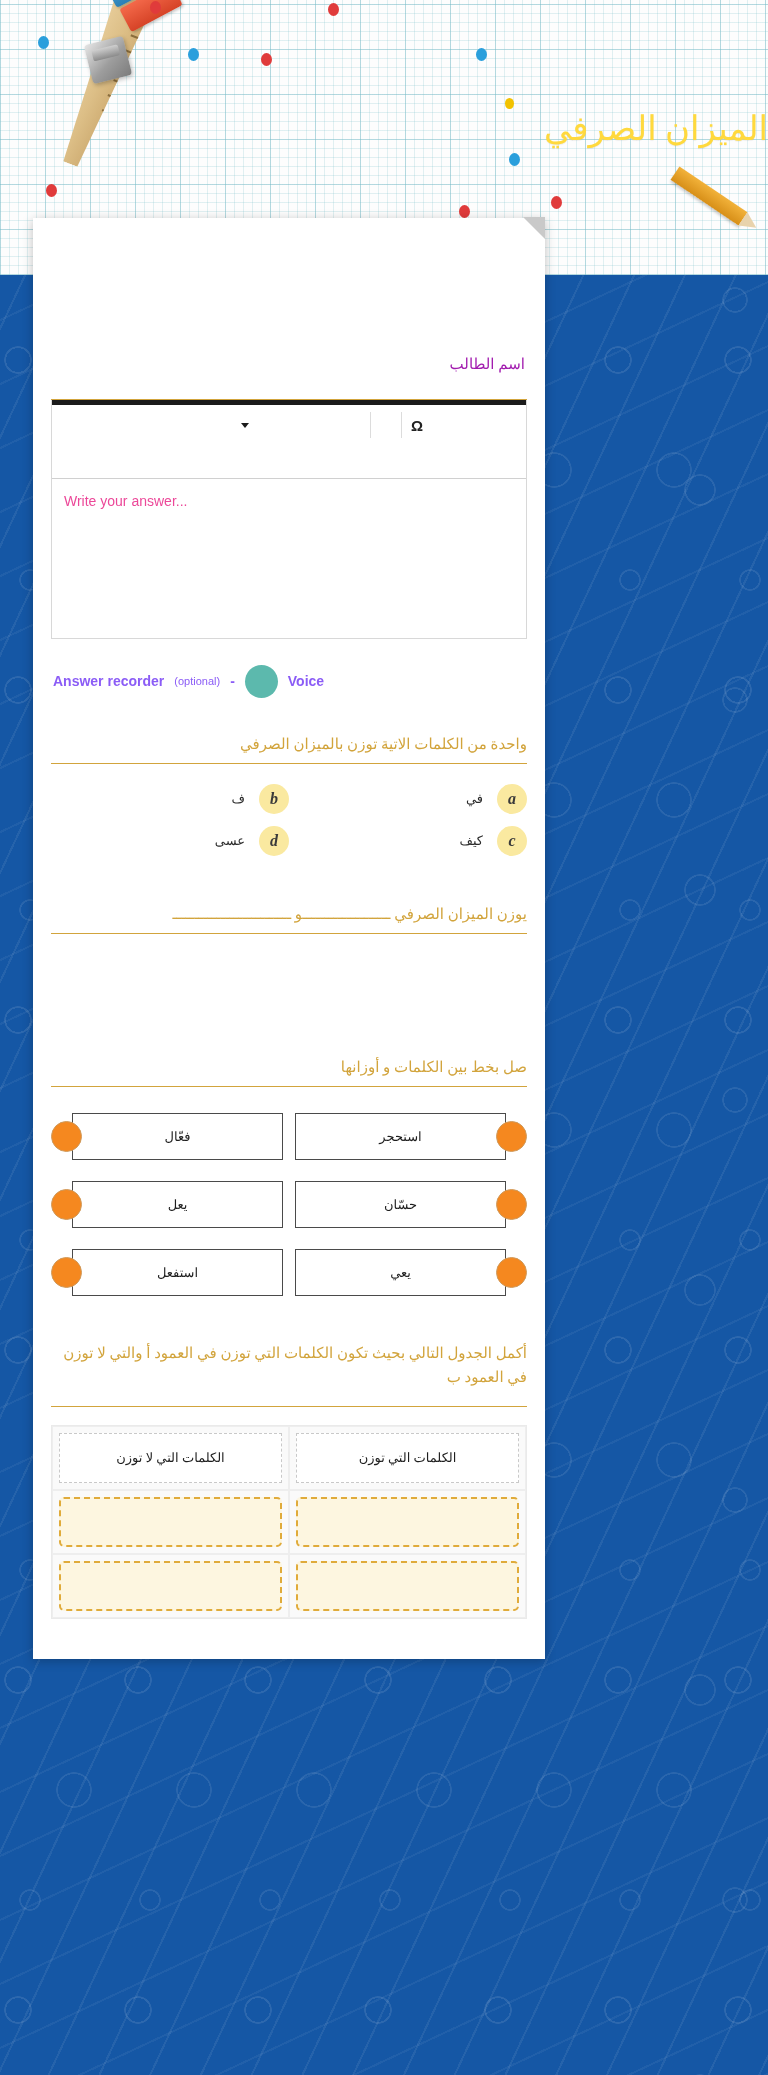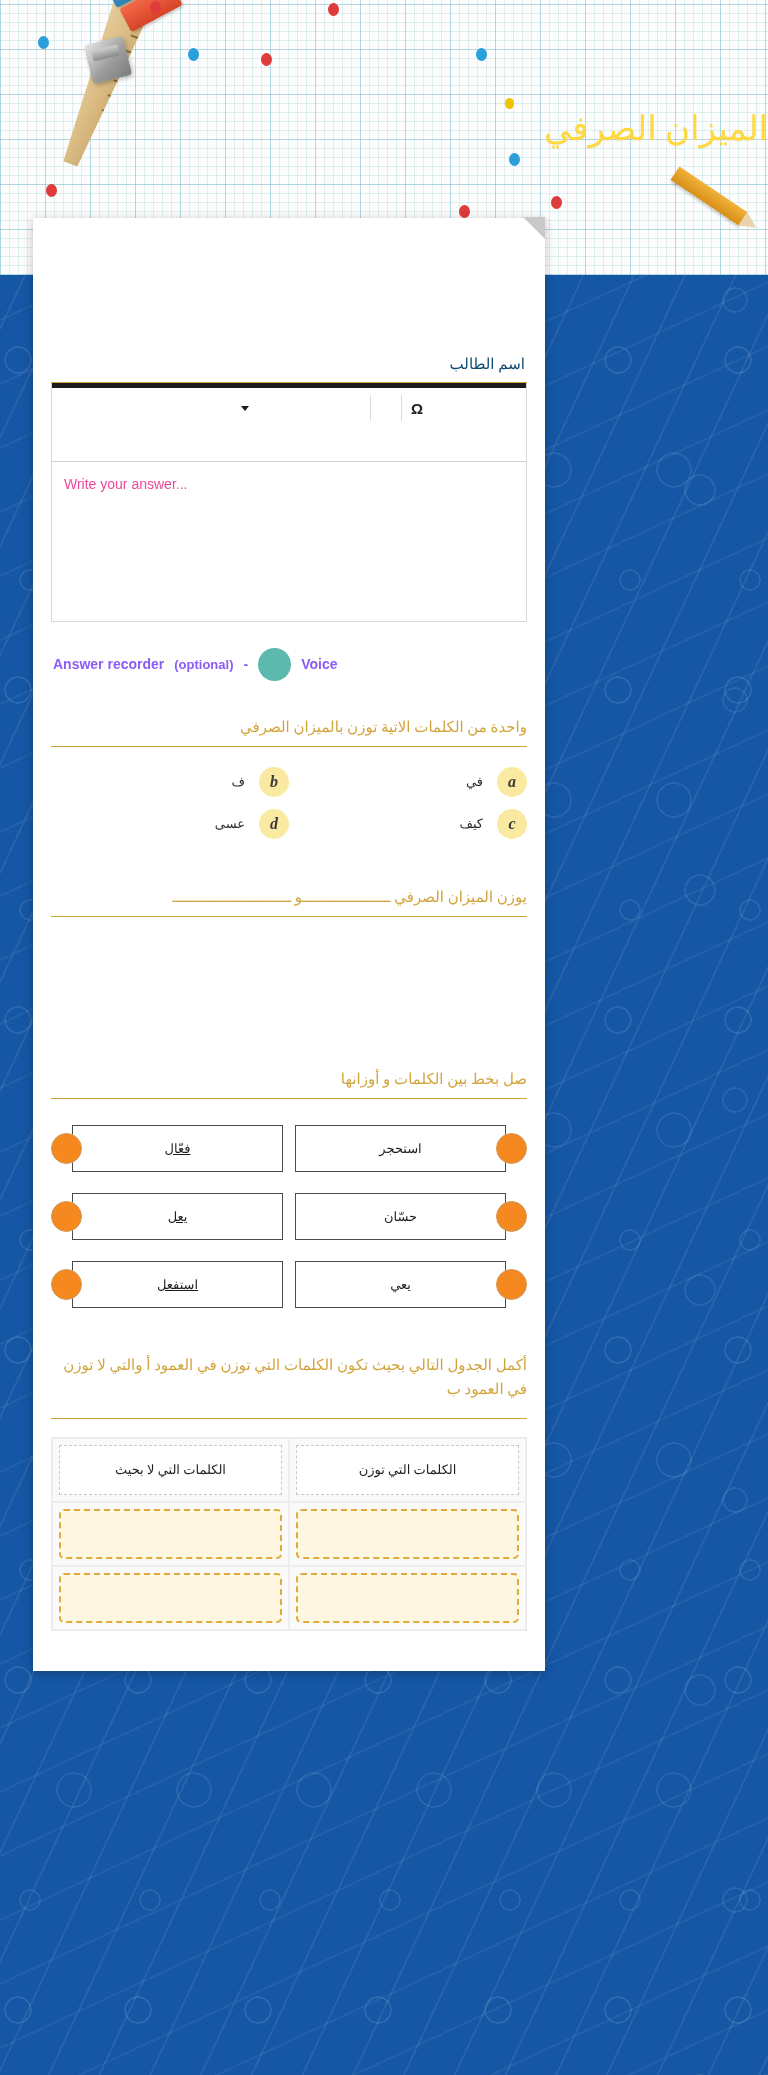--- a/index.html
+++ b/index.html
@@ -143,22 +143,22 @@
     border-left: 22px solid transparent;
   }
 
   
   #student-name-block { padding-top: 135px; }
   .rtl-label {
     direction: rtl;
     text-align: right;
     font-family: "Liberation Serif", serif;
     font-size: 15px;
-    color: #0c4a6e;
-    padding: 0 2px 6px 2px;
+    color: #a21caf;
+    padding: 0 2px 23px 2px;
     line-height: 1.5;
   }
   .gold-rule { border-top: 1.4px solid #d2a43c; width: 100%; }
 
   
   .editor { border: 1px solid #d8d8d8; border-top: none; }
   .editor-toolbar {
     height: 46px;
     border-top: 5px solid #1b1b1b;
     display: flex; align-items: center;
@@ -185,21 +185,21 @@
     color: #ec4899;
     font-size: 14px;
   }
 
   
   #recorder-row {
     display: flex; align-items: center; gap: 10px;
     margin: 26px 0 30px 2px;
     font-size: 14px; font-weight: 700; color: #8b5cf6;
   }
-  #recorder-row .optional { font-weight: 700; font-size: 13px; }
+  #recorder-row .optional { font-weight: 400; font-size: 11px; }
   #record-btn {
     width: 33px; height: 33px; border-radius: 50%;
     background: #5cb9ad; border: none;
   }
 
   
   .q-block { margin-top: 34px; }
   .q-title {
     direction: rtl; text-align: right;
     font-family: "Liberation Serif", serif;
@@ -241,21 +241,21 @@
     flex: 1 1 auto;
     height: 47px;
     border: 1px solid #4a4a4a;
     display: flex; align-items: center; justify-content: center;
     font-family: "Liberation Serif", serif;
     font-size: 13px; color: #1e1e1e;
     direction: rtl;
     background: #fff;
   }
   .match-col.left .match-box { margin-right: -10px; }
-  .match-col.right .match-box { margin-left: -10px; text-decoration: underline; }
+  .match-col.right .match-box { margin-left: -10px; }
   .match-dot {
     width: 31px; height: 31px; border-radius: 50%;
     background: #f5881f;
     border: 1.5px solid #cf9a5c;
     flex: 0 0 auto; z-index: 2;
   }
 
   
   .sort-table {
     margin-top: 18px;
@@ -384,21 +384,21 @@
       </div>
     </div>
   </div>
 
   <div class="q-block" style="margin-top:40px;">
     <div class="q-title">يوزن الميزان الصرفي ــــــــــــــــــــو ـــــــــــــــــــــــــــ</div>
     <div class="q-rule"></div>
     <div class="blank-space"></div>
   </div>
 
-  <div class="q-block" style="margin-top:30px;">
+  <div class="q-block" style="margin-top:1px;">
     <div class="q-title">صل بخط بين الكلمات و أوزانها</div>
     <div class="q-rule"></div>
     <div class="match-wrap">
       <div class="match-col right">
         <div class="match-row">
           <div class="match-dot"></div>
           <div class="match-box">فعّال</div>
         </div>
         <div class="match-row">
           <div class="match-dot"></div>
@@ -424,21 +424,21 @@
         </div>
       </div>
     </div>
   </div>
 
   <div class="q-block" style="">
     <div class="q-title">أكمل الجدول التالي بحيث تكون الكلمات التي توزن في العمود أ والتي لا توزن في العمود ب</div>
     <div class="q-rule" style="margin-top:10px;"></div>
     <div class="sort-table">
       <div class="sort-cell">
-        <div class="sort-head">الكلمات التي لا بحيث</div>
+        <div class="sort-head">الكلمات التي لا توزن</div>
       </div>
       <div class="sort-cell">
         <div class="sort-head">الكلمات التي توزن</div>
       </div>
       <div class="sort-cell">
         <div class="sort-drop"></div>
       </div>
       <div class="sort-cell">
         <div class="sort-drop"></div>
       </div>

